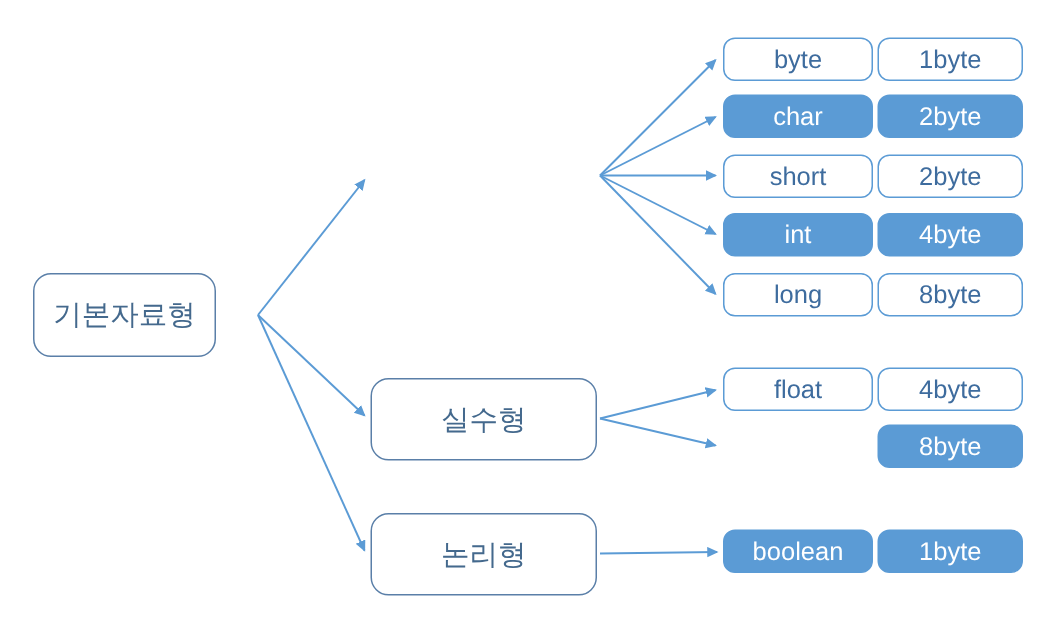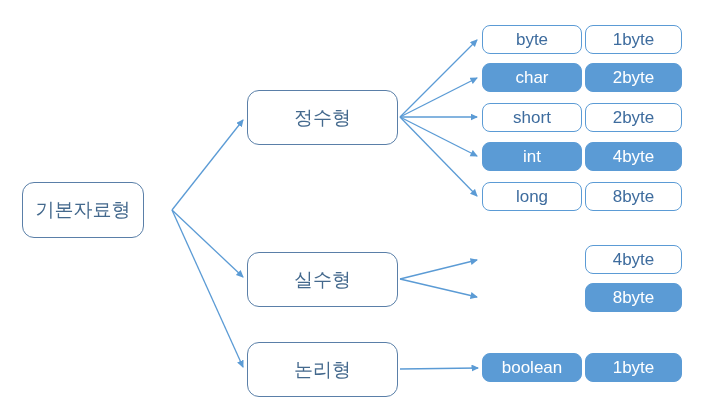--- a/index.html
+++ b/index.html
@@ -79,23 +79,20 @@
       <line x1="400" y1="279" x2="477" y2="260" marker-end="url(#arrow)"></line>
       <line x1="400" y1="279" x2="477" y2="297" marker-end="url(#arrow)"></line>
       <line x1="400" y1="369" x2="478" y2="368" marker-end="url(#arrow)"></line>
     </g>
   </svg>
 
   <div class="node root-node">
     <span>기본자료형</span>
   </div>
 
-  <div class="node cat-junsu">
-    <span>정수형</span>
-  </div>
 
   <div class="node cat-silsu">
     <span>실수형</span>
   </div>
 
   <div class="node cat-nolli">
     <span>논리형</span>
   </div>
 
   <div class="leaf-row row-byte white">
@@ -117,20 +114,21 @@
     <div class="leaf-cell name">int</div>
     <div class="leaf-cell size">4byte</div>
   </div>
 
   <div class="leaf-row row-long white">
     <div class="leaf-cell name">long</div>
     <div class="leaf-cell size">8byte</div>
   </div>
 
   <div class="leaf-row row-float white">
+    <div class="leaf-cell name">float</div>
     <div class="leaf-cell size">4byte</div>
   </div>
 
   <div class="leaf-row row-double blue">
     <div class="leaf-cell size">8byte</div>
   </div>
 
   <div class="leaf-row row-boolean blue">
     <div class="leaf-cell name">boolean</div>
     <div class="leaf-cell size">1byte</div>

